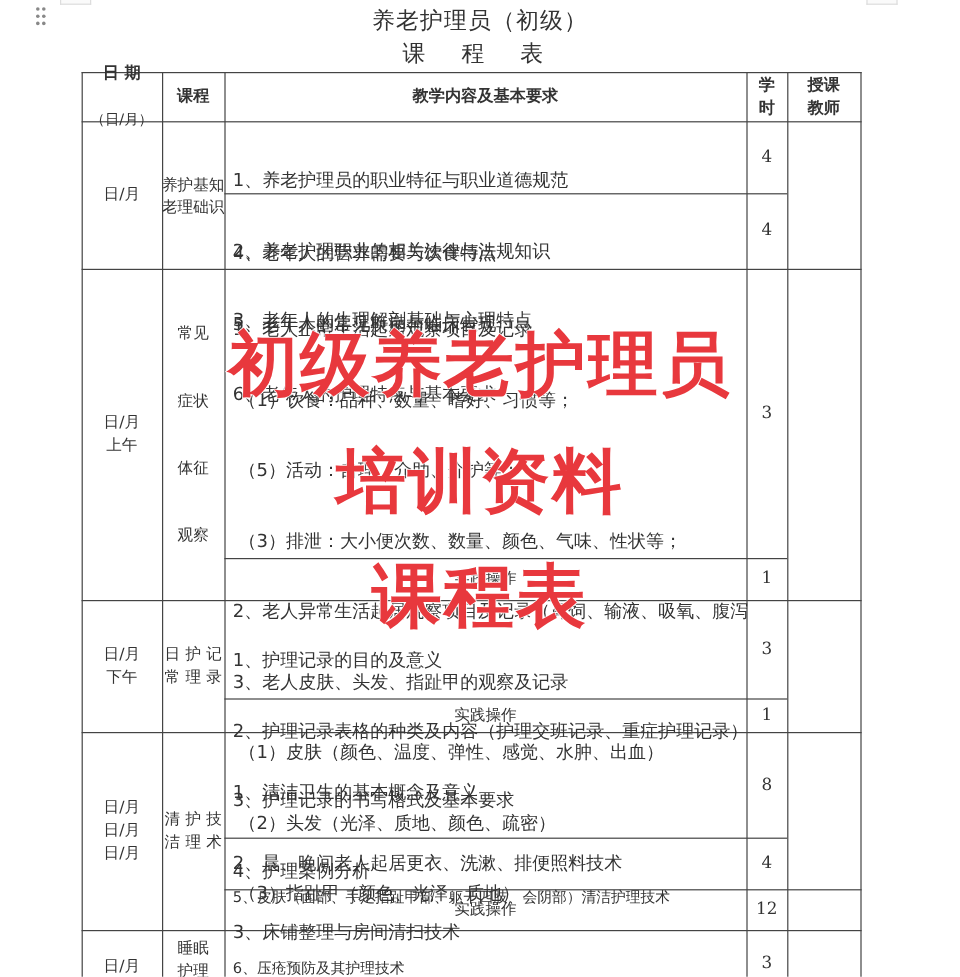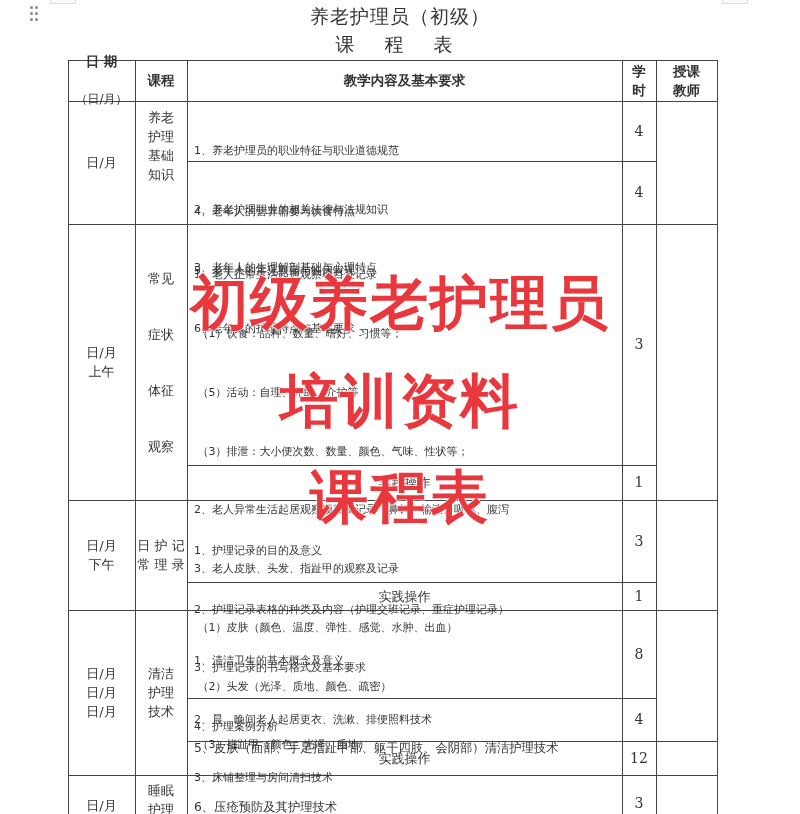--- a/index.html
+++ b/index.html
@@ -9,21 +9,21 @@
   .drag-handle { left:30px; top:6px; width:10px; height:16px; }
   .drag-handle i { position:absolute; width:3px; height:3px; background:#888; border-radius:50%; }
   .page-mark { top:0; height:3px; border:1px solid #ddd; border-top:none; background:#fafafa; }
   .title { left:0; width:800px; text-align:center; font-size:19px; color:#333; letter-spacing:1px; }
   .subtitle { left:0; width:800px; text-align:center; font-size:19px; letter-spacing:12px; color:#333; }
   .hl { position:absolute; height:0; border-top:1.5px solid #444; }
   .vl { position:absolute; width:0; border-left:1.5px solid #444; }
   .cell { position:absolute; display:flex; align-items:center; justify-content:center; text-align:center;
           font-family:"DejaVu Sans", "Liberation Sans", sans-serif; font-size:13px; color:#333; line-height:19px; }
   .content { position:absolute; font-family:"DejaVu Sans", "Liberation Sans", sans-serif;
-             font-size:11px; color:#333; line-height:19.5px; white-space:pre; }
+             font-size:15px; color:#333; line-height:19.5px; white-space:pre; }
   .content div { white-space:pre; }
   .hours { font-family:"DejaVu Serif","Liberation Serif", serif; font-size:14px; }
   .hdr { font-size:13.5px; font-weight:bold; }
   .watermark { position:absolute; left:0; width:800px; text-align:center;
                font-family:"DejaVu Sans", "Liberation Sans", sans-serif; font-weight:bold;
                color:#e8383d; -webkit-text-stroke:1px #ffffff; paint-order:stroke fill;
                text-shadow: 0 0 2px #fff; letter-spacing:2px; }
 </style>
 </head>
 <body>
@@ -75,21 +75,21 @@
     <span>时</span>
   </div>
   <div class="cell hdr" style="left:656px;top:60px;width:61px;height:41px;flex-direction:column;">
     <span>授课</span>
     <span>教师</span>
   </div>
 
   <div class="cell" style="left:68px;top:101px;width:67px;height:123px;flex-direction:column;">
     <span>日/月</span>
   </div>
-  <div class="cell" style="left:135px;top:84px;width:52px;height:123px;flex-direction:column;">
+  <div class="cell" style="left:135px;top:102px;width:52px;height:123px;flex-direction:row;">
     <span>养老</span>
     <span>护理</span>
     <span>基础</span>
     <span>知识</span>
   </div>
   <div class="content" style="left:194px;top:102px;">
     <div>1、养老护理员的职业特征与职业道德规范</div>
     <div>2、养老护理职业的相关法律与法规知识</div>
     <div>3、老年人的生理解剖基础与心理特点</div>
   </div>
@@ -148,21 +148,21 @@
   <div class="cell hours" style="left:622px;top:500px;width:34px;height:82px;">3</div>
   <div class="cell" style="left:187px;top:582px;width:435px;height:28px;">实践操作</div>
   <div class="cell hours" style="left:622px;top:582px;width:34px;height:28px;">1</div>
   <div class="cell" style="left:656px;top:500px;width:61px;height:110px;"></div>
 
   <div class="cell" style="left:68px;top:610px;width:67px;height:165px;flex-direction:column;">
     <span>日/月</span>
     <span>日/月</span>
     <span>日/月</span>
   </div>
-  <div class="cell" style="left:135px;top:610px;width:52px;height:165px;flex-direction:column;">
+  <div class="cell" style="left:135px;top:610px;width:52px;height:165px;flex-direction:row;">
     <span>清洁</span>
     <span>护理</span>
     <span>技术</span>
   </div>
   <div class="content" style="left:194px;top:612px;">
     <div>1、清洁卫生的基本概念及意义</div>
     <div>2、晨、晚间老人起居更衣、洗漱、排便照料技术</div>
     <div>3、床铺整理与房间清扫技术</div>
     
   </div>

